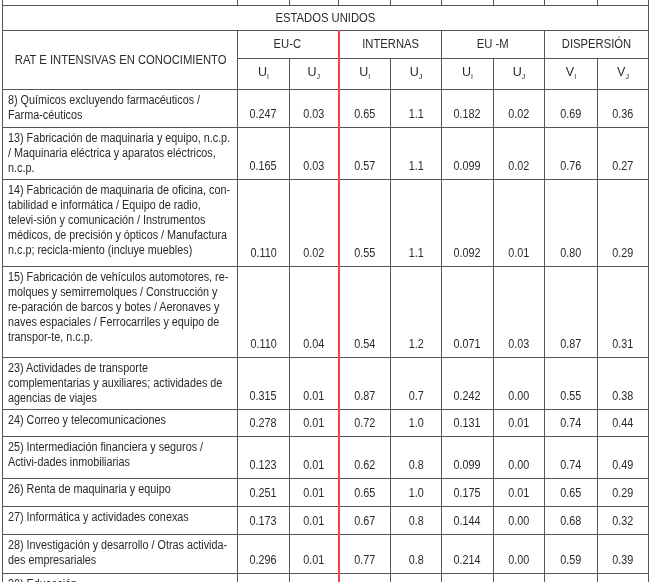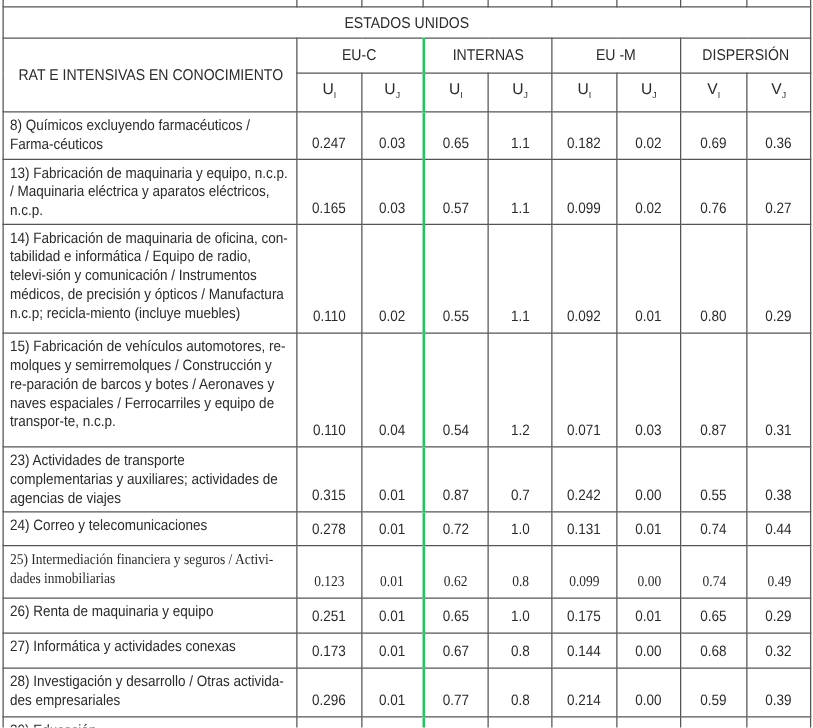--- a/index.html
+++ b/index.html
@@ -12,21 +12,21 @@
   .topstrip td { height: 5px; border-top: none; }
   .title td { height: 24px; text-align: center; vertical-align: middle; font-size: 12.5px; }
   .grp th { height: 27px; text-align: center; vertical-align: middle; font-size: 12.5px; }
   .sub th { height: 30px; text-align: center; vertical-align: middle; font-size: 12.5px; }
   .sub sub { font-size: 7px; vertical-align: -3px; }
   .rowlabel { text-align: center; vertical-align: middle; font-size: 12.5px; }
   td.lbl { text-align: left; vertical-align: top; padding: 3px 5px 3px 5px; }
   td.num { text-align: center; vertical-align: bottom; padding-bottom: 5px; }
   .cond { display: inline-block; transform: scaleX(0.9); transform-origin: left center; white-space: nowrap; }
   .lbltext { display: block; width: 111%; transform: scaleX(0.9); transform-origin: left top; }
-  .thick-l { border-left: 2px solid #22c55e; }
+  .thick-l { border-left: 2px solid #ef4444; }
 </style>
 </head>
 <body>
 
 <div class="wrap">
   <table>
     <colgroup>
       <col style="width:235px">
         <col style="width:52px">
         <col style="width:49px">
@@ -140,21 +140,21 @@
           </td>
           <td class="num"><span class="cond" style="transform-origin: center center;">0.278</span></td>
           <td class="num"><span class="cond" style="transform-origin: center center;">0.01</span></td>
           <td class="num thick-l"><span class="cond" style="transform-origin: center center;">0.72</span></td>
           <td class="num"><span class="cond" style="transform-origin: center center;">1.0</span></td>
           <td class="num"><span class="cond" style="transform-origin: center center;">0.131</span></td>
           <td class="num"><span class="cond" style="transform-origin: center center;">0.01</span></td>
           <td class="num"><span class="cond" style="transform-origin: center center;">0.74</span></td>
           <td class="num"><span class="cond" style="transform-origin: center center;">0.44</span></td>
         </tr>
-        <tr style="height: 42px; font-family: Liberation Serif, serif;">
+        <tr style="height: 42px;">
           <td class="lbl">
             <span class="lbltext">25) Intermediación financiera y seguros / Activi-dades inmobiliarias</span>
           </td>
           <td class="num"><span class="cond" style="transform-origin: center center;">0.123</span></td>
           <td class="num"><span class="cond" style="transform-origin: center center;">0.01</span></td>
           <td class="num thick-l"><span class="cond" style="transform-origin: center center;">0.62</span></td>
           <td class="num"><span class="cond" style="transform-origin: center center;">0.8</span></td>
           <td class="num"><span class="cond" style="transform-origin: center center;">0.099</span></td>
           <td class="num"><span class="cond" style="transform-origin: center center;">0.00</span></td>
           <td class="num"><span class="cond" style="transform-origin: center center;">0.74</span></td>

